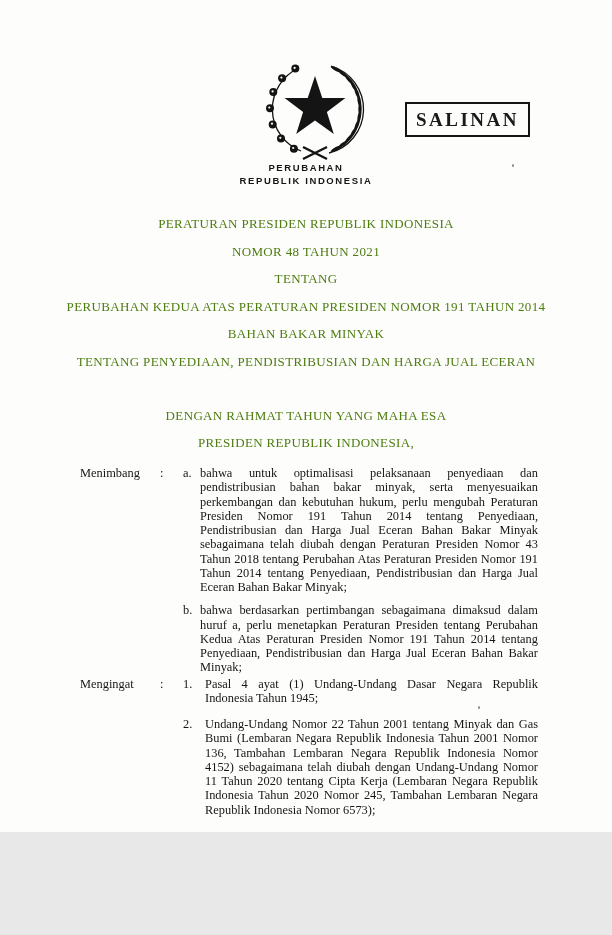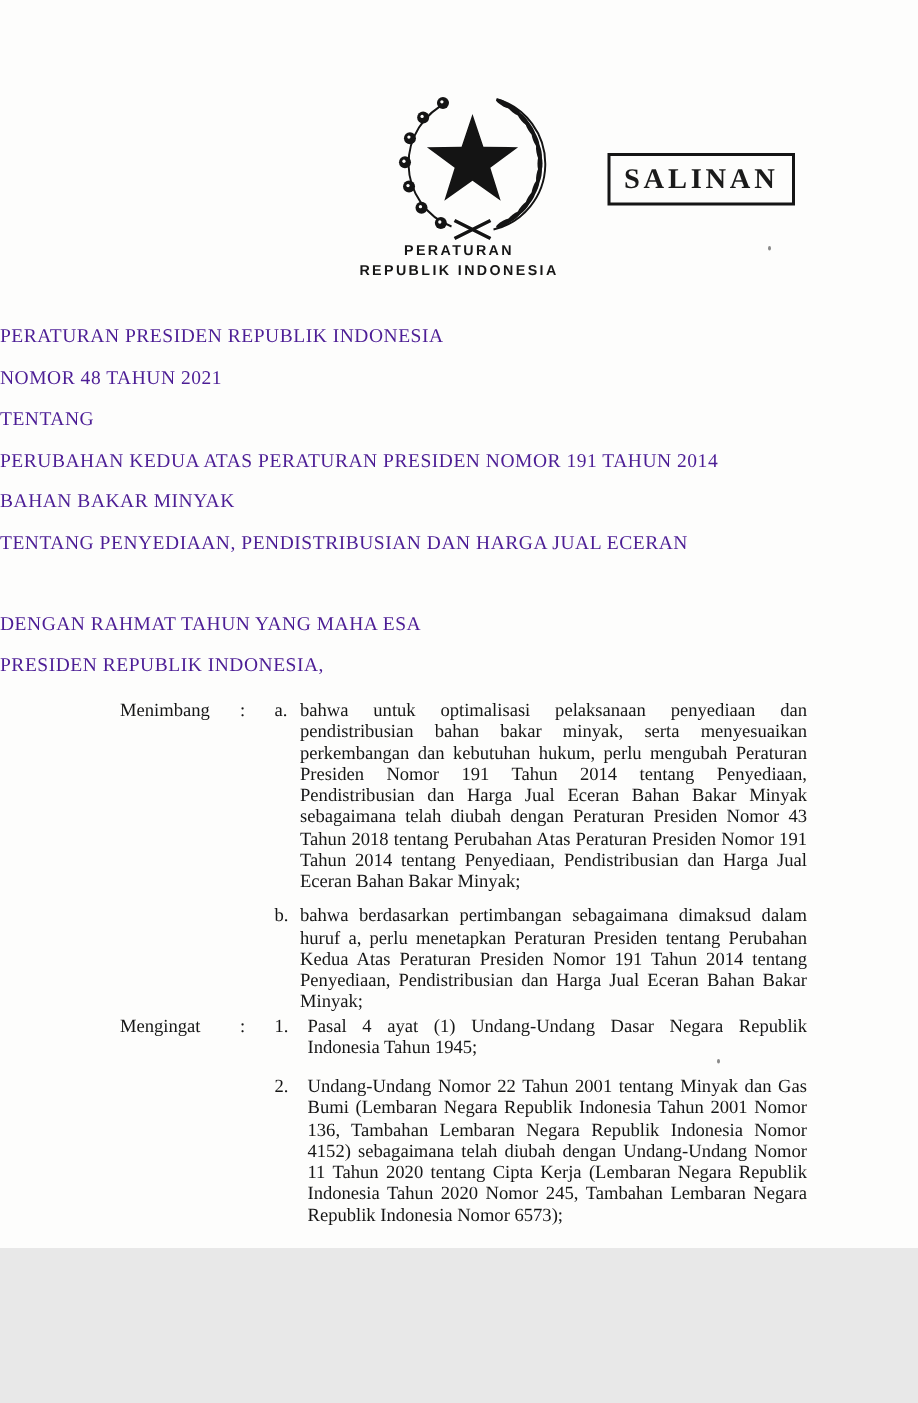--- a/index.html
+++ b/index.html
@@ -16,22 +16,22 @@
     display:flex; align-items:center; justify-content:center;
     font-weight:bold; font-size:19px; letter-spacing:2.5px;
   }
   .letterhead {
     position:absolute; top:162px; left:0; width:100%; text-align:center;
     font-family:"Liberation Sans", sans-serif; font-weight:bold;
     font-size:9.5px; letter-spacing:1.6px; line-height:12.5px; color:#161616;
   }
   
   .headings {
-    position:absolute; top:216px; left:0; width:100%; 
-    font-size:13px; letter-spacing:0.35px; color:#4c1d95;
+    position:absolute; top:216px; left:0; width:100%; text-align:center;
+    font-size:13px; letter-spacing:0.35px; color:#4d7c0f;
   }
   .h-line { height:27.6px; }
   .h-gap { height:26px; }
   
   .docbody {
     position:absolute; left:80px; top:466px; width:458px;
     font-size:12.4px; line-height:14.25px; color:#161616;
   }
   .row { display:flex; }
   .lbl { width:80px; flex:none; }
@@ -101,21 +101,21 @@
 
       <path d="M 44,97 L 68,85 M 44,85 L 68,97" fill="none" stroke="#141414" stroke-width="2.4"></path>
     </svg>
   </div>
 
   <div class="stamp">
     <span>SALINAN</span>
   </div>
 
   <div class="letterhead">
-    <div>PERATURAN</div>
+    <div>PERUBAHAN</div>
     <div>REPUBLIK INDONESIA</div>
   </div>
 
   <div class="headings">
     <div class="h-line">PERATURAN PRESIDEN REPUBLIK INDONESIA</div>
     <div class="h-line">NOMOR 48 TAHUN 2021</div>
     <div class="h-line">TENTANG</div>
     <div class="h-line">PERUBAHAN KEDUA ATAS PERATURAN PRESIDEN NOMOR 191 TAHUN 2014</div>
     <div class="h-line">BAHAN BAKAR MINYAK</div>
     <div class="h-line">TENTANG PENYEDIAAN, PENDISTRIBUSIAN DAN HARGA JUAL ECERAN</div>

